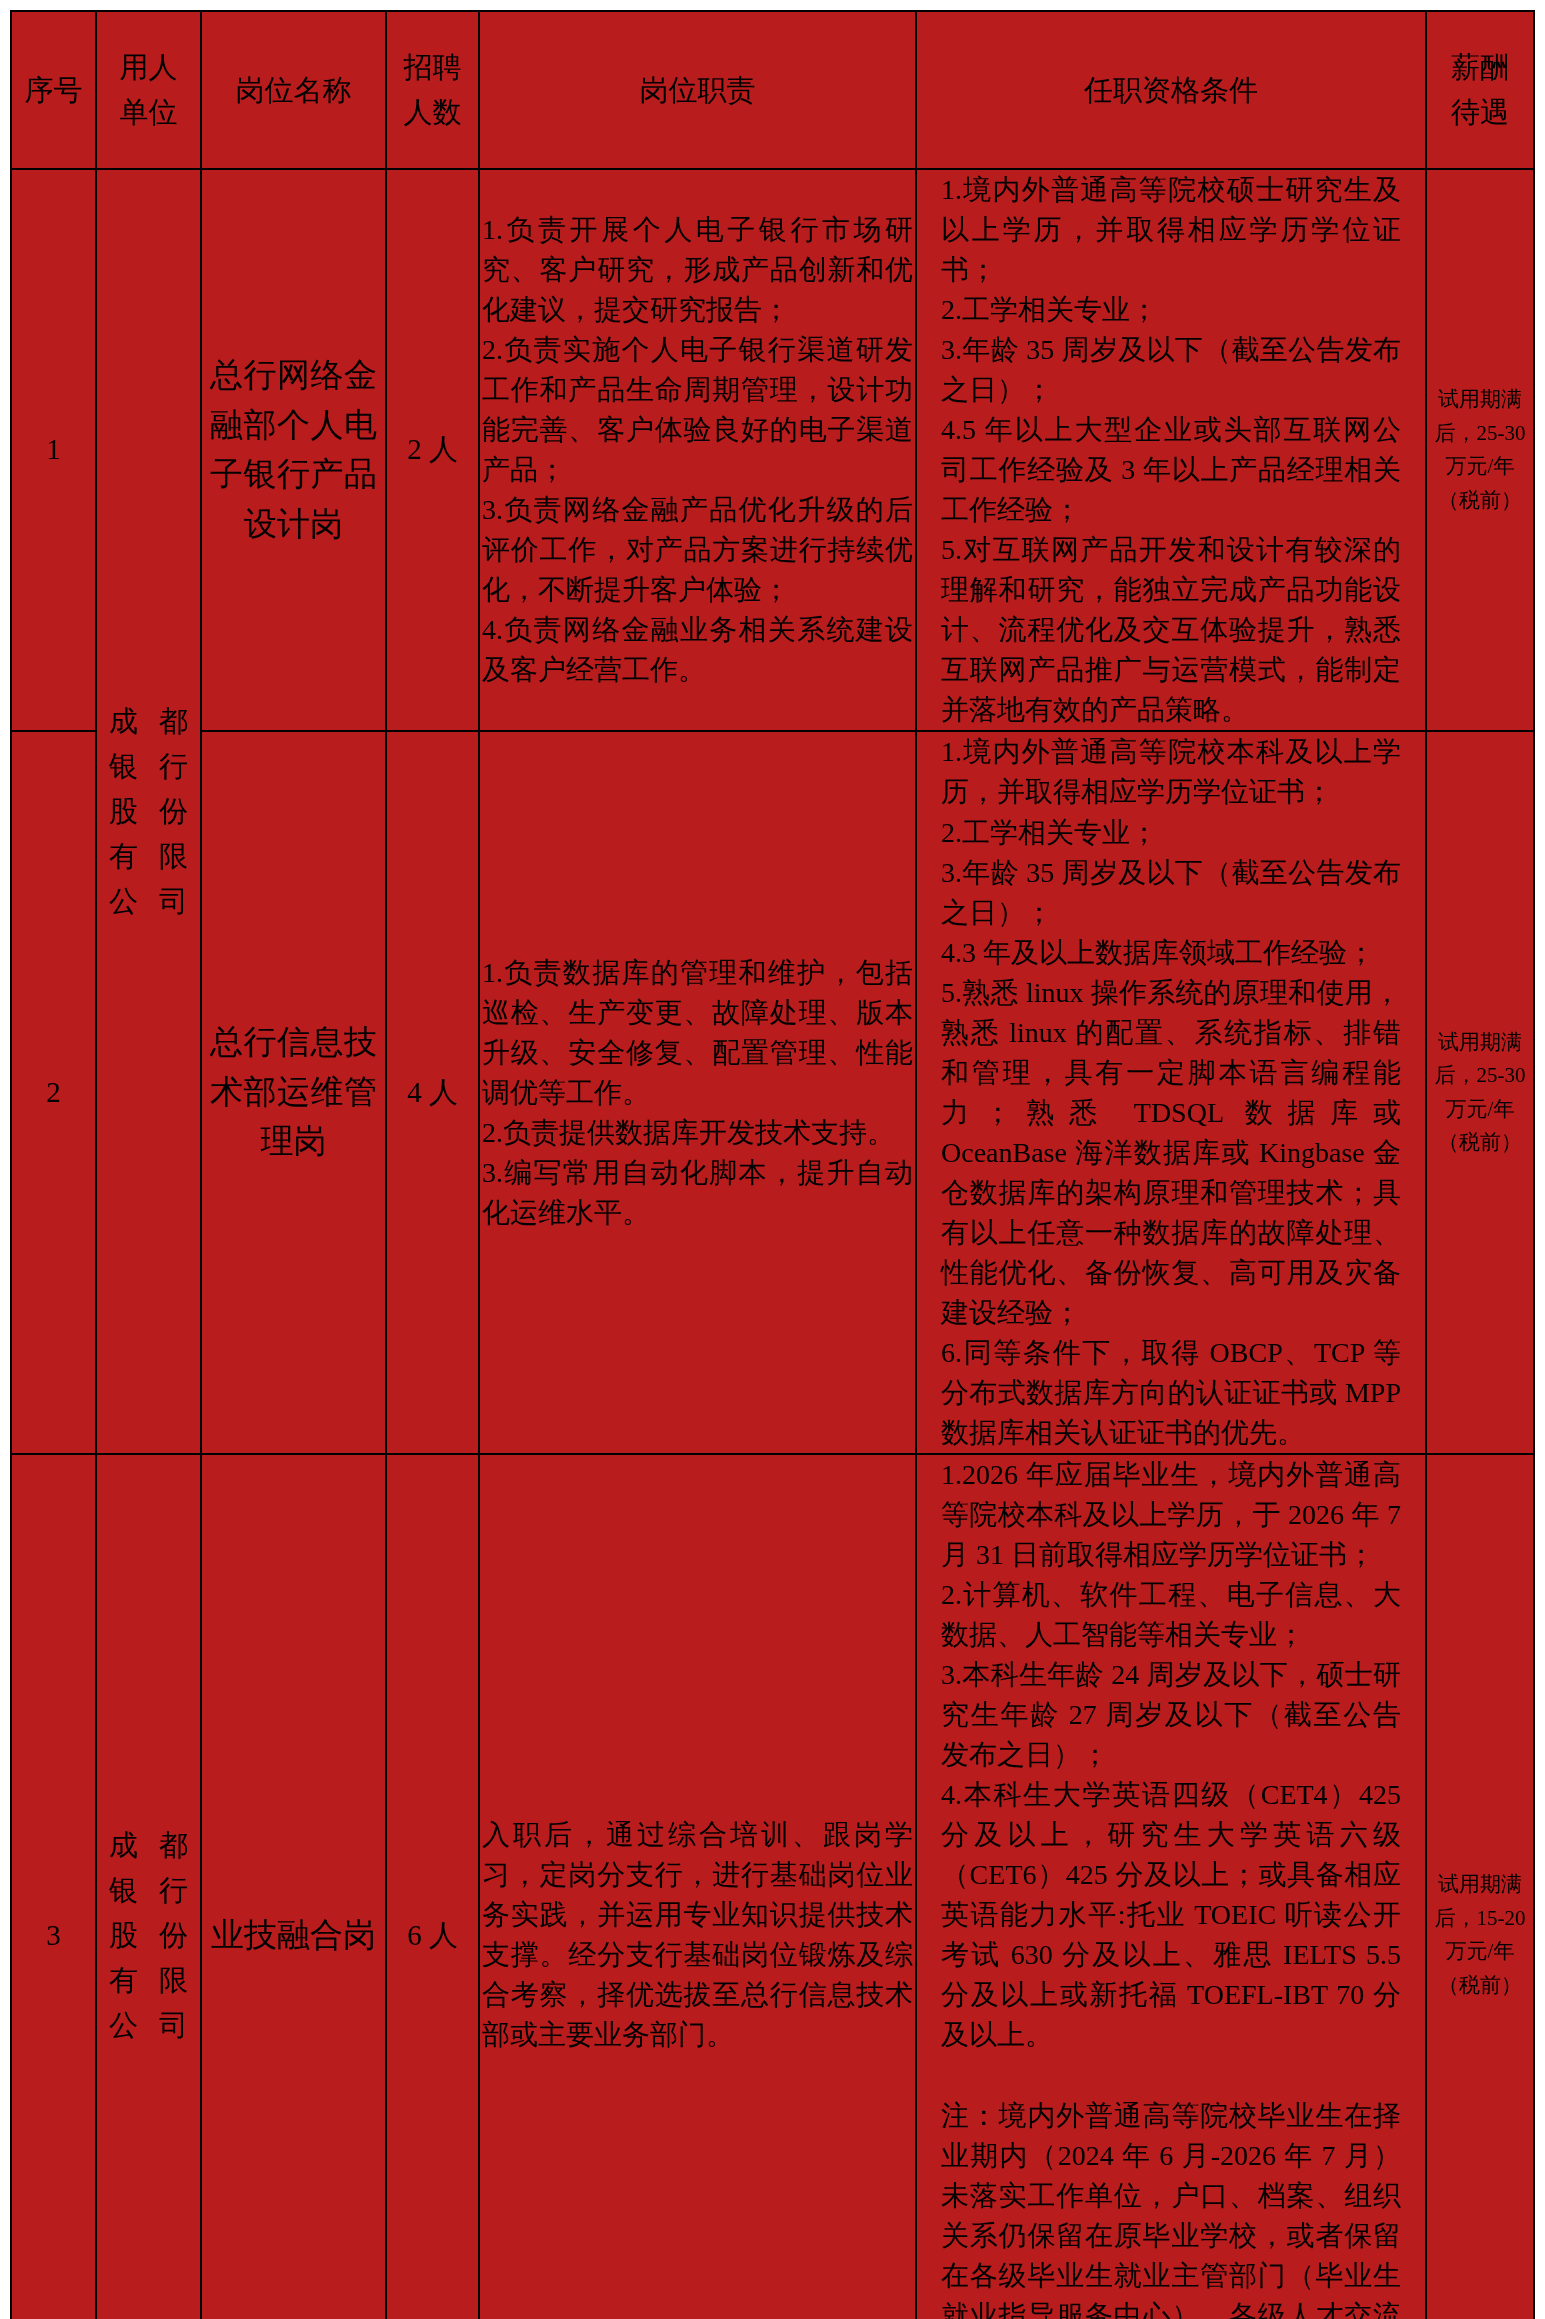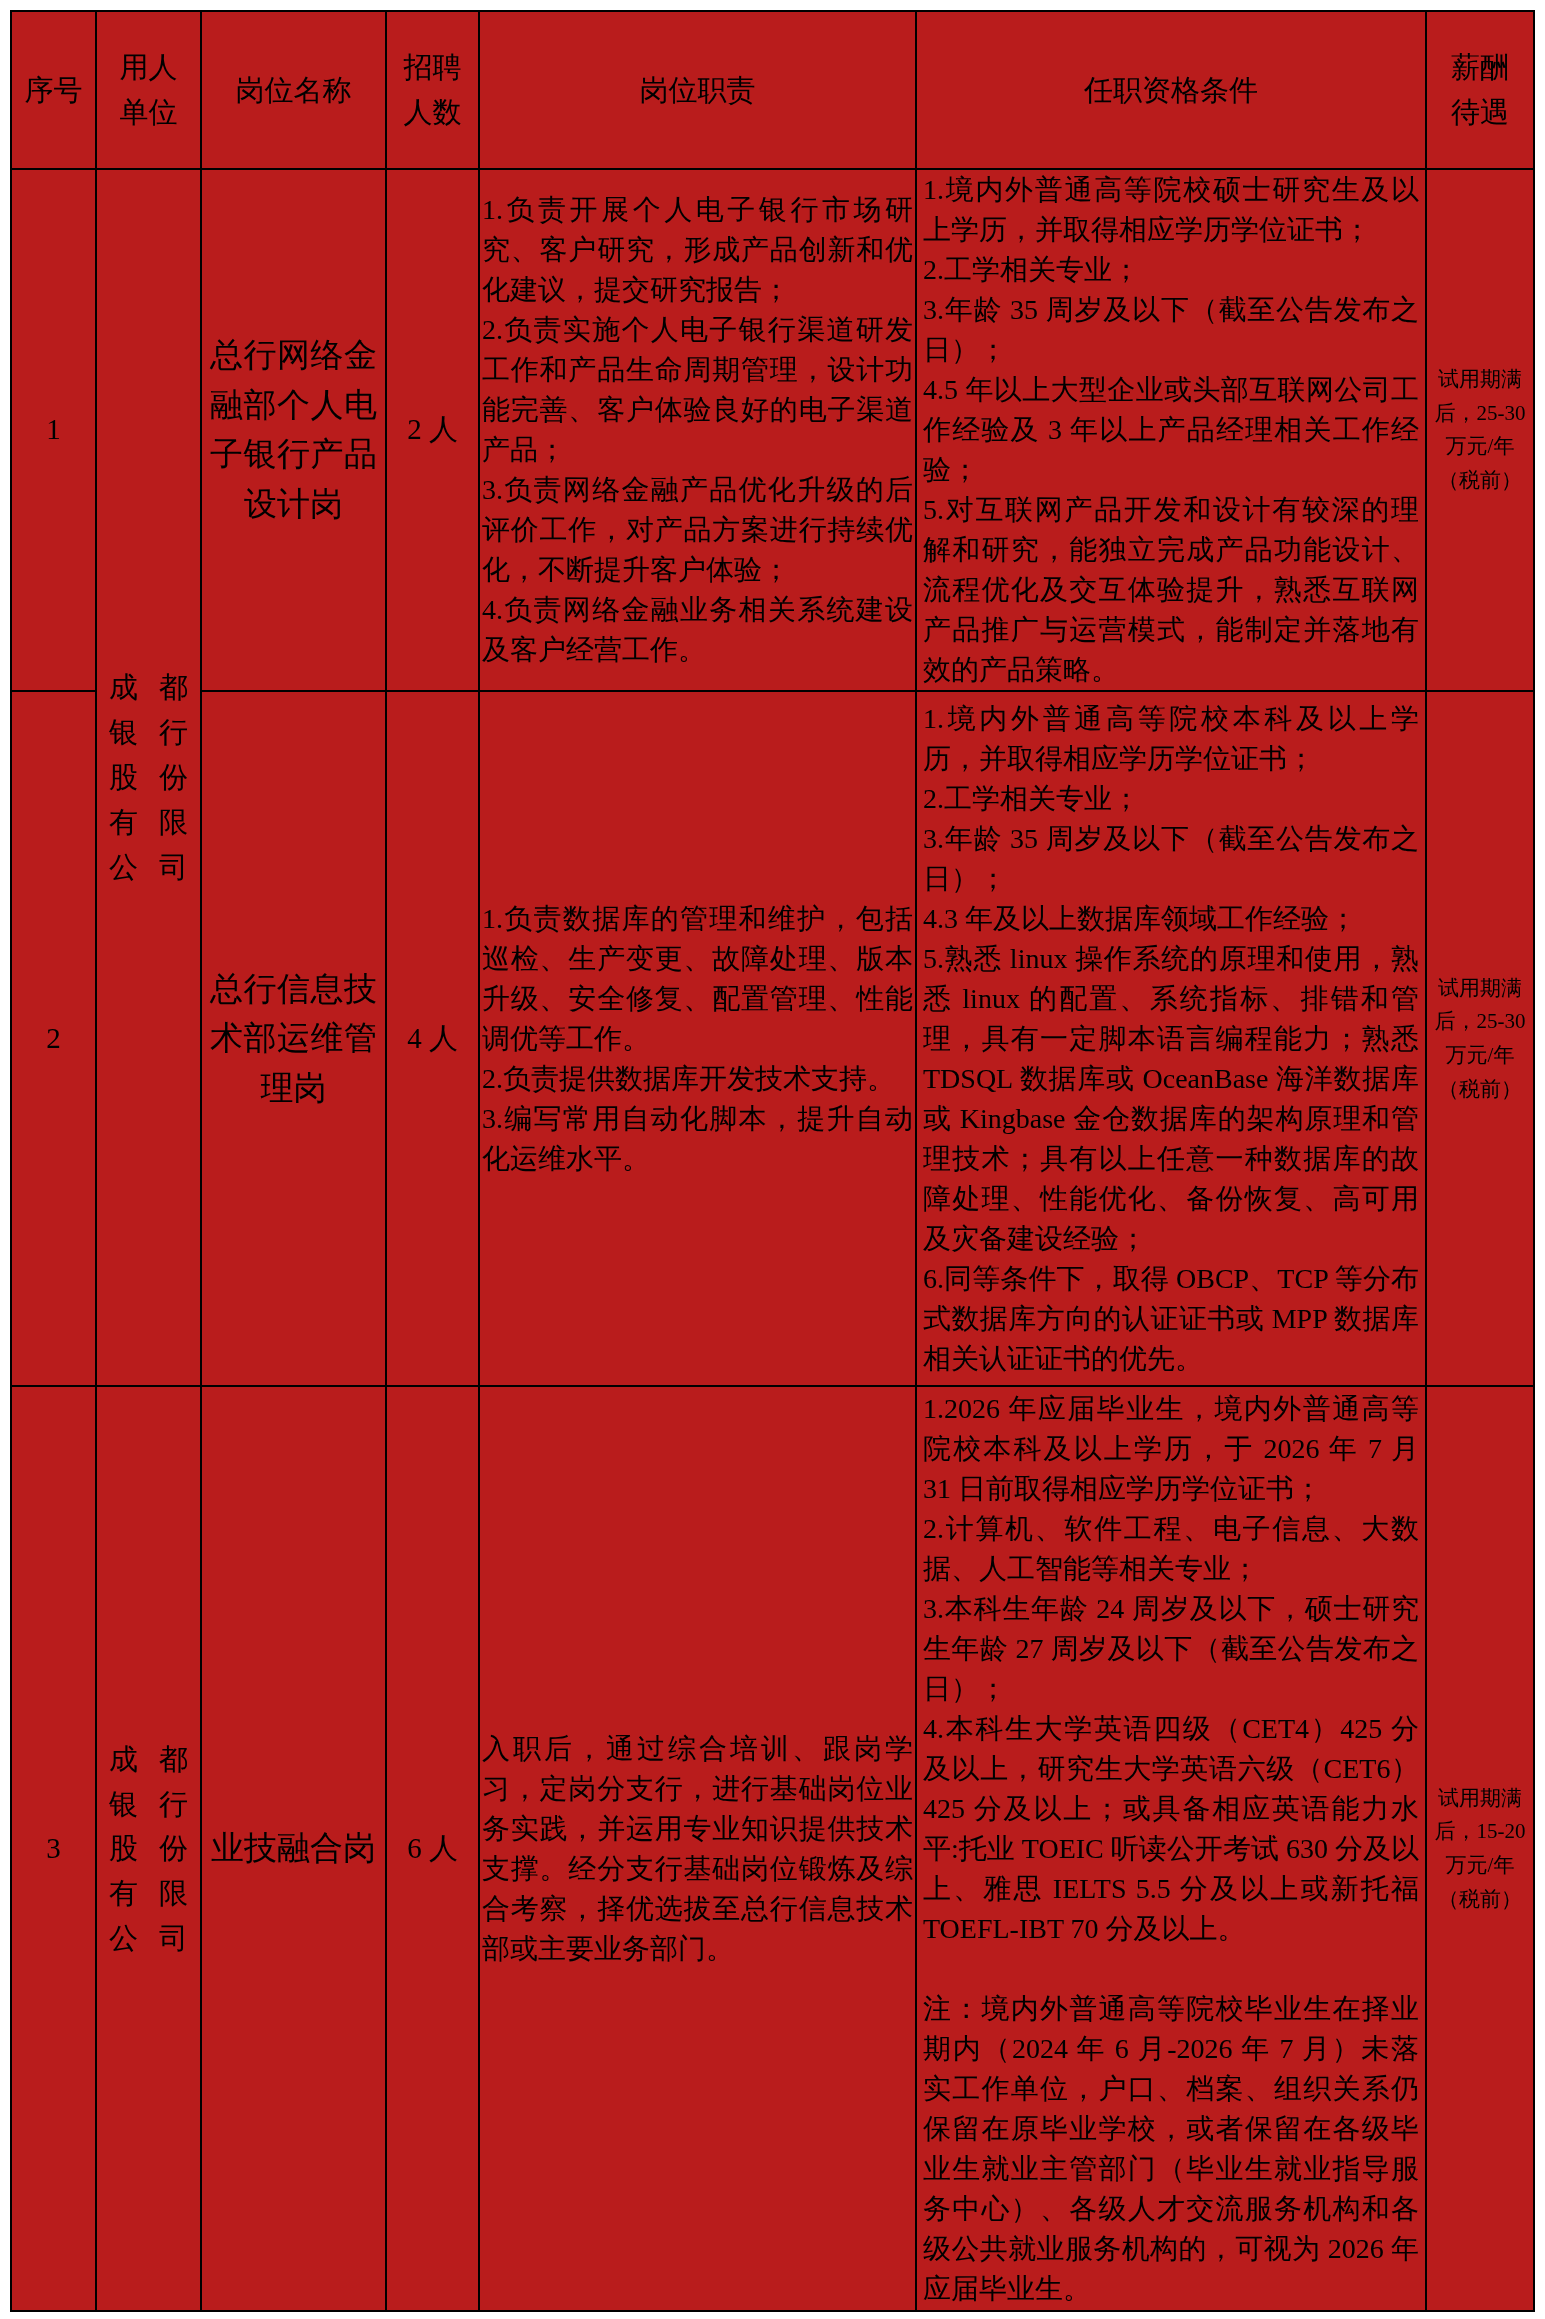--- a/index.html
+++ b/index.html
@@ -52,21 +52,21 @@
     text-align-last: center;
   }
   td.text-cell {
     font-size: 28px;
     line-height: 1.43;
     padding: 0 2px;
     text-align: justify;
     white-space: pre-line;
   }
   td.qual-cell {
-    padding: 0 6px;
+    padding: 0 24px;
   }
   td.salary-cell {
     font-size: 21px;
     line-height: 1.6;
     padding: 0 2px;
     text-align: center;
   }
 </style>
 </head>
 <body>

